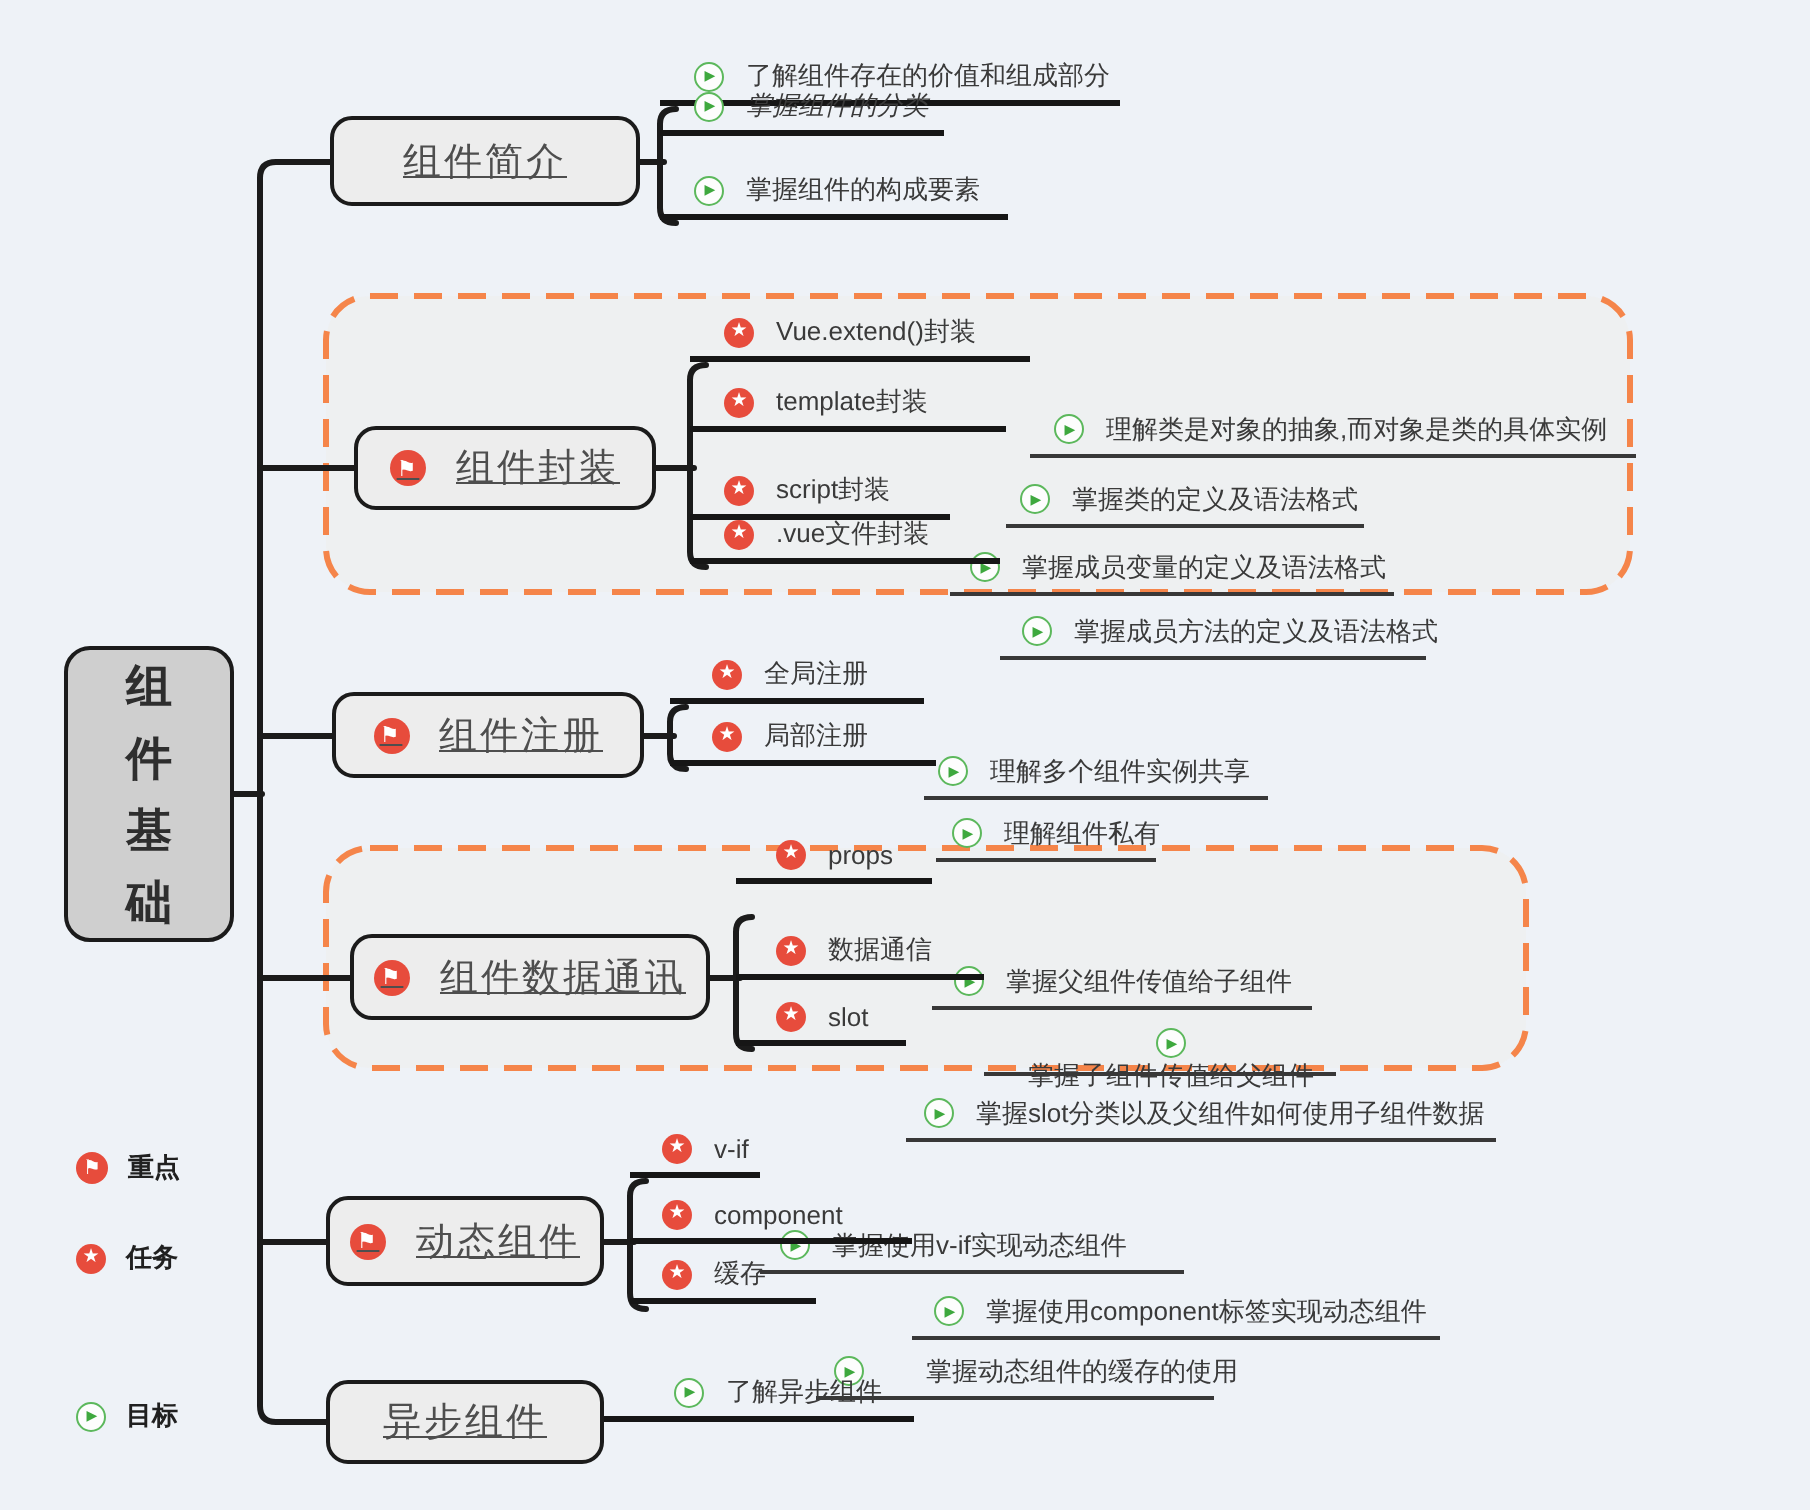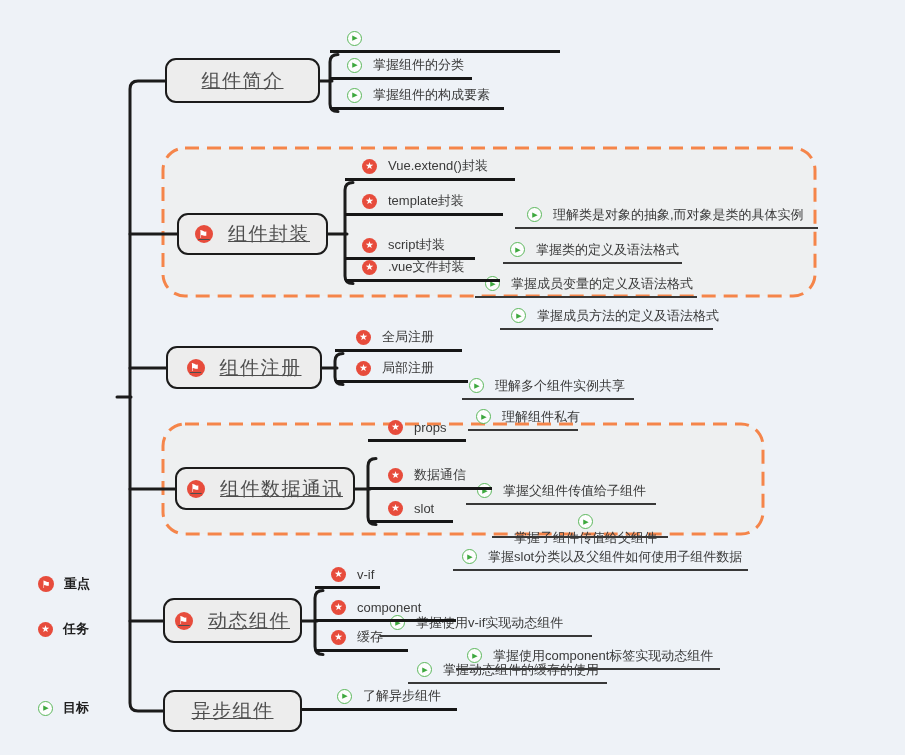--- a/index.html
+++ b/index.html
@@ -66,29 +66,33 @@
       <path d="M322 368 H337" class="ln"></path>
       <path d="M355 489 H370" class="ln"></path>
       <path d="M302 621 H317" class="ln"></path>
       <path d="M338 54.5 Q330 54.5 330 62 V104 Q330 111.5 338 111.5" class="ln"></path>
       <path d="M353 182.5 Q345 182.5 345 190 V276 Q345 283.5 353 283.5" class="ln"></path>
       <path d="M343 353.5 Q335 353.5 335 361 V377 Q335 384.5 343 384.5" class="ln"></path>
       <path d="M376 458.5 Q368 458.5 368 466 V517 Q368 524.5 376 524.5" class="ln"></path>
       <path d="M323 590.5 Q315 590.5 315 598 V646.5 Q315 654.5 323 654.5" class="ln"></path>
     </svg>
 
+  <div class="root" id="root-node" style="left:32px;top:323px;width:85px;height:148px;">
+    <div class="rt">组件基础</div>
+  </div>
 
   <div id="branches">
       <div class="bnode" style="left: 165px; top: 58px; width: 155px; height: 45px;">
         <span>组件简介</span>
       </div>
       <div class="row u-thick" style="left: 330px; top: 29px; width: 230px;">
         <span class="ic ic-goal" style="margin-left: 17px;"></span>
-      </div>
-      <div class="row u-thick" style="left: 330px; top: 56px; width: 142px;">
+        <span class="lbl">了解组件存在的价值和组成部分</span>
+      </div>
+      <div class="row u-thick" style="left: 330px; top: 44px; width: 142px; font-style: italic;">
         <span class="ic ic-goal" style="margin-left: 17px;"></span>
         <span class="lbl">掌握组件的分类</span>
       </div>
       <div class="row u-thick" style="left: 330px; top: 86px; width: 174px;">
         <span class="ic ic-goal" style="margin-left: 17px;"></span>
         <span class="lbl">掌握组件的构成要素</span>
       </div>
       <div class="bnode" style="left: 177px; top: 213px; width: 151px; height: 42px;">
         <span class="ic ic-flag"></span>
         <span>组件封装</span>
@@ -190,21 +194,21 @@
         <span class="lbl">component</span>
       </div>
       <div class="row u-thin" style="left: 456px; top: 598px; width: 264px;">
         <span class="ic ic-goal" style="margin-left: 11px;"></span>
         <span class="lbl">掌握使用component标签实现动态组件</span>
       </div>
       <div class="row u-thick" style="left: 315px; top: 628px; width: 93px;">
         <span class="ic ic-star" style="margin-left: 16px;"></span>
         <span class="lbl">缓存</span>
       </div>
-      <div class="row u-thin" style="left: 408px; top: 612px; width: 199px;">
+      <div class="row u-thin" style="left: 408px; top: 628px; width: 199px; gap: 20px;">
         <span class="ic ic-goal" style="margin-left: 9px;"></span>
         <span class="lbl">掌握动态组件的缓存的使用</span>
       </div>
       <div class="bnode" style="left: 163px; top: 690px; width: 139px; height: 42px;">
         <span>异步组件</span>
       </div>
       <div class="row u-thick" style="left: 302px; top: 687px; width: 155px;">
         <span class="ic ic-goal" style="margin-left: 35px;"></span>
         <span class="lbl">了解异步组件</span>
       </div>

